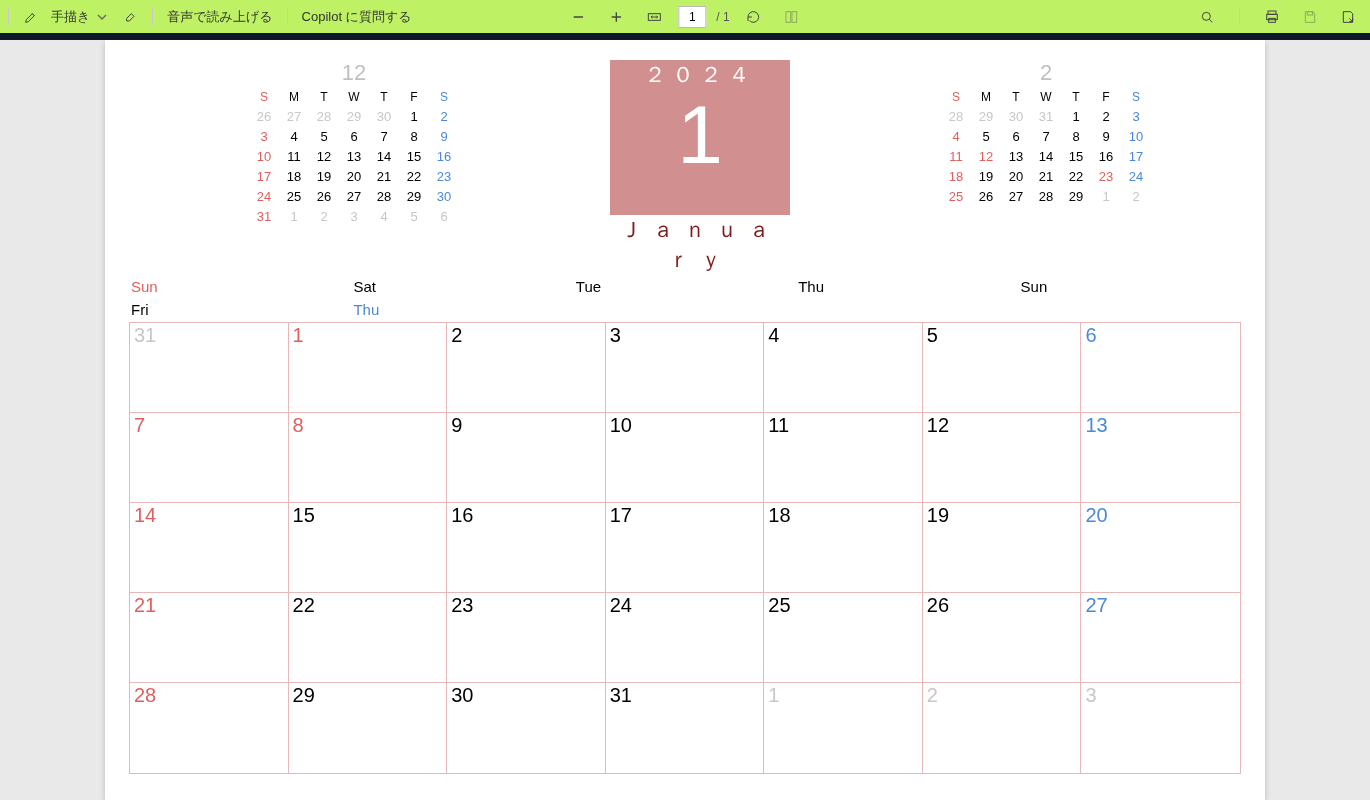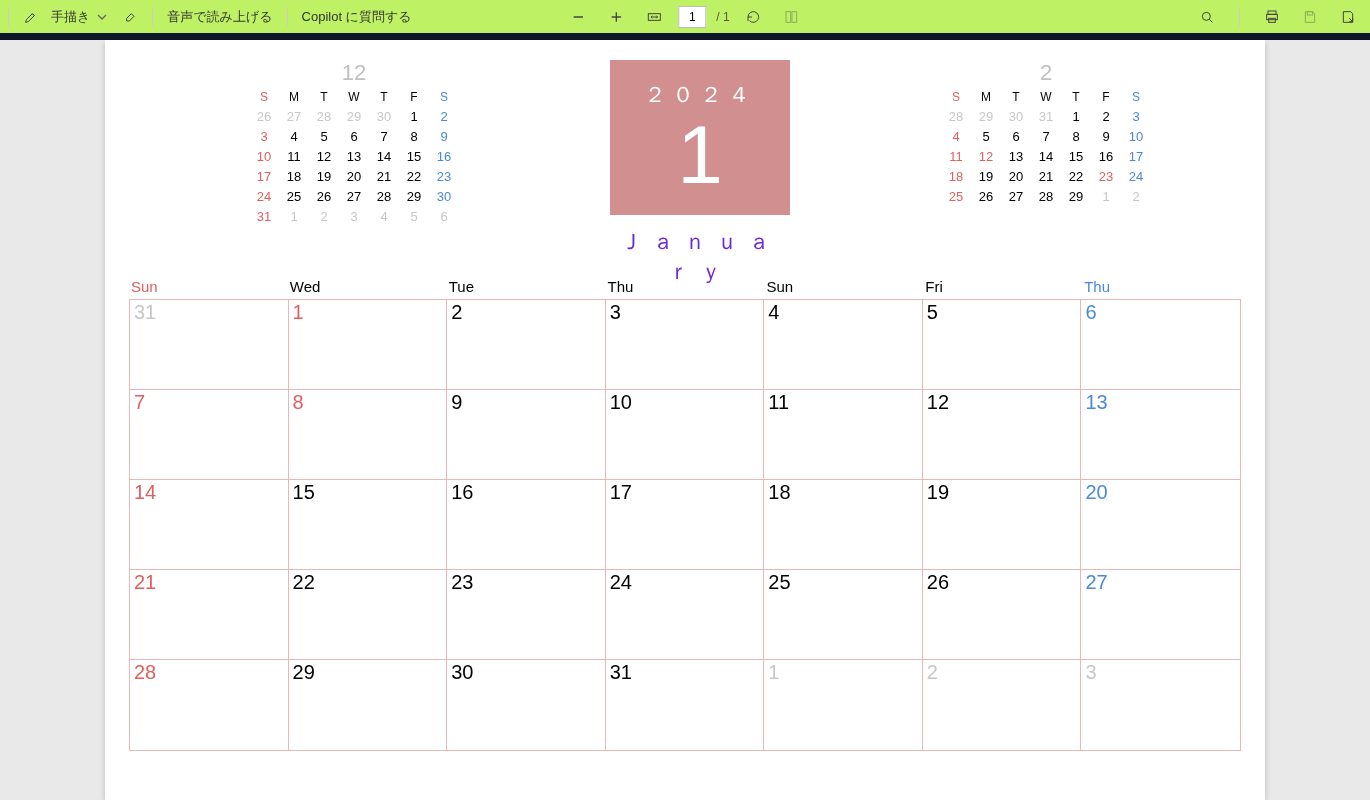--- a/index.html
+++ b/index.html
@@ -32,29 +32,29 @@
   .mini-grid { display: grid; grid-template-columns: repeat(7, 1fr); text-align: center; row-gap: 5px; }
   .mini-grid .dow { font-size: 12px; }
   .mini-grid .cell { font-size: 13px; }
   .sun { color: #e06060; }
   .sat { color: #4a89d8; }
   .muted { color: #c7c7c7 !important; }
 
   .big-month { width: 180px; text-align: center; }
   .big-box {
     background: #d18f8f; color: #fff; width: 180px; height: 155px;
-    display: flex; flex-direction: column; justify-content: center; align-items: center;
+    display: flex; flex-direction: column; justify-content: flex-start; align-items: center;
   }
   .big-year { font-size: 22px; letter-spacing: 6px; font-weight: 400; }
   .big-num { font-size: 82px; font-weight: 300; line-height: 1; margin-top: 4px; }
-  .big-name { color: #6d28d9; font-size: 22px; letter-spacing: 10px; margin-top: 12px; font-weight: 400; }
+  .big-name { color: #7f1d1d; font-size: 22px; letter-spacing: 10px; font-weight: 400; }
 
   
   .main-cal { margin-top: 6px; }
-  .dow-row { display: grid; grid-template-columns: repeat(7, 1fr); }
+  .dow-row { display: grid; grid-template-columns: repeat(5, 1fr); }
   .dow-row div { font-size: 15px; padding: 2px 0 4px 2px; }
   .grid {
     display: grid; grid-template-columns: repeat(7, 1fr);
     grid-auto-rows: 90px; border: 1px solid #e8b8b8;
   }
   .grid .day {
     border-right: 1px solid #e8b8b8; border-bottom: 1px solid #e8b8b8;
     padding: 1px 4px; font-size: 20px; font-weight: 400;
   }
   .grid .day:nth-child(7n) { border-right: none; }
@@ -271,21 +271,21 @@
             <div class="cell ">29</div>
             <div class="cell muted">1</div>
             <div class="cell muted">2</div>
           </div>
       </div>
     </div>
 
     <div class="main-cal">
       <div class="dow-row" id="main-dow">
           <div class="sun">Sun</div>
-          <div class="">Wed</div>
+          <div class="">Sat</div>
           <div class="">Tue</div>
           <div class="">Thu</div>
           <div class="">Sun</div>
           <div class="">Fri</div>
           <div class="sat">Thu</div>
         </div>
       <div class="grid" id="main-grid">
           <div class="day muted">31</div>
           <div class="day sun">1</div>
           <div class="day ">2</div>

